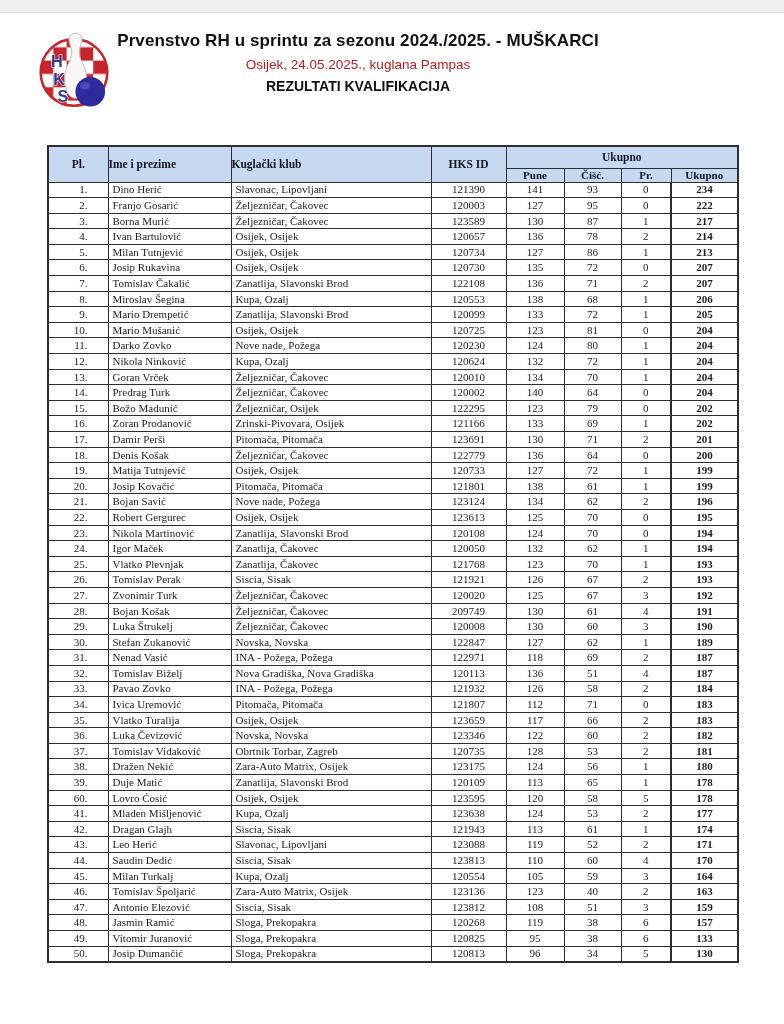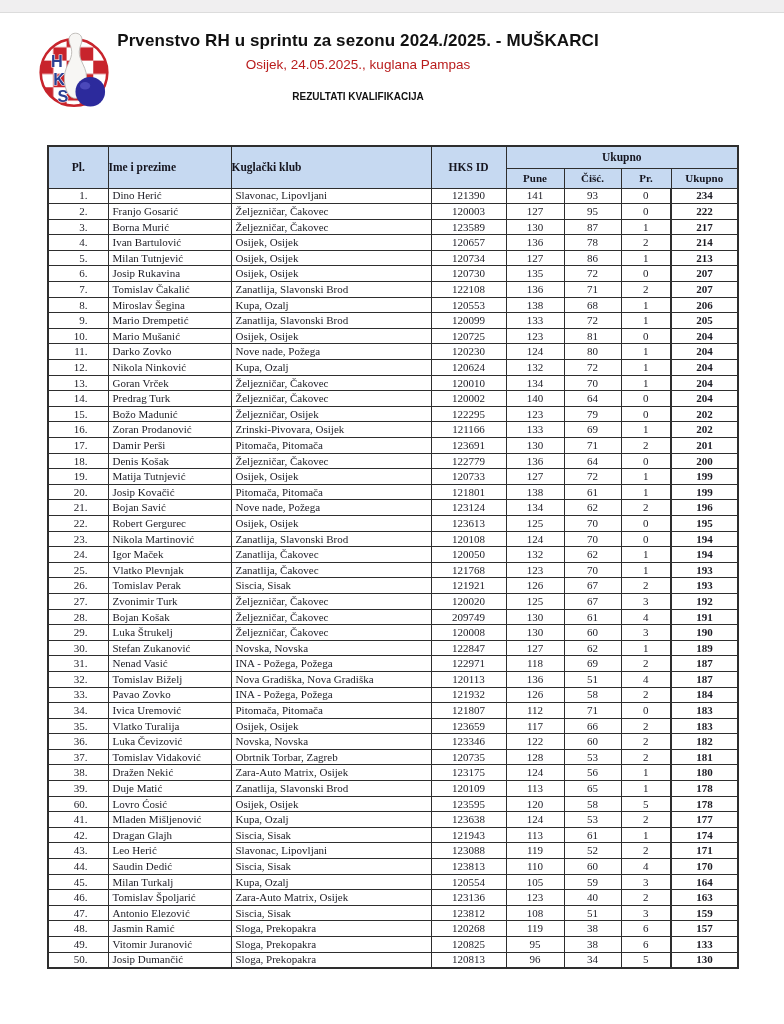--- a/index.html
+++ b/index.html
@@ -8,41 +8,41 @@
   .page { position:relative; width:784px; height:1024px; background:#ffffff; }
 
   .top-strip { position:absolute; top:0; left:0; width:784px; height:13px;
     background:#f0eff0; border-bottom:1px solid #dcdcdc; }
 
   .logo { position:absolute; top:27px; left:37px; width:74px; height:85px; }
 
   .titles { position:absolute; top:31px; left:0; width:716px; text-align:center; }
   .doc-title { font-size:17px; font-weight:bold; letter-spacing:0.1px; color:#111; }
   .doc-subtitle { margin-top:6px; font-size:13.5px; font-weight:normal; color:#b91c1c; }
-  .doc-section { margin-top:19px; font-size:10px; font-weight:bold; color:#111; }
+  .doc-section { margin-top:6px; font-size:14px; font-weight:bold; color:#111; }
 
   table.results { position:absolute; top:145px; left:47px; width:690px;
     border-collapse:collapse; table-layout:fixed; }
   table.results col.c0 { width:60px; }
   table.results col.c1 { width:123px; }
   table.results col.c2 { width:200px; }
   table.results col.c3 { width:75px; }
   table.results col.c4 { width:58px; }
   table.results col.c5 { width:57px; }
   table.results col.c6 { width:50px; }
   table.results col.c7 { width:67px; }
 
   table.results th, table.results td {
     border:1px solid #2e2e2e; white-space:nowrap; overflow:hidden;
     vertical-align:middle; line-height:1.15; }
   table.results { border:2px solid #2e2e2e;font-family:Liberation Serif, serif; }
 
   thead th { background:#c6d9f1; font-size:11.5px; font-weight:bold; color:#15151f; }
   thead tr.hrow1 th { height:22px; }
-  thead tr.hrow2 th { height:20px; font-size:11px; }
+  thead tr.hrow2 th { height:14px; font-size:11px; }
   th.al { text-align:left; }
   th.ac { text-align:center; }
 
   tbody td { height:15.6px; font-size:11px; background:#ffffff; color:#1c1c24; }
   tbody td.c0 { text-align:right; padding-right:20px; }
   tbody td.c1, tbody td.c2 { text-align:left; padding-left:4px; }
   tbody td.c3, tbody td.c4, tbody td.c5, tbody td.c6, tbody td.c7 { text-align:center; }
   tbody td.c7 { font-weight:bold; border-left:2px solid #2e2e2e; }
   th.totcol { border-left:2px solid #2e2e2e; }
 </style>

